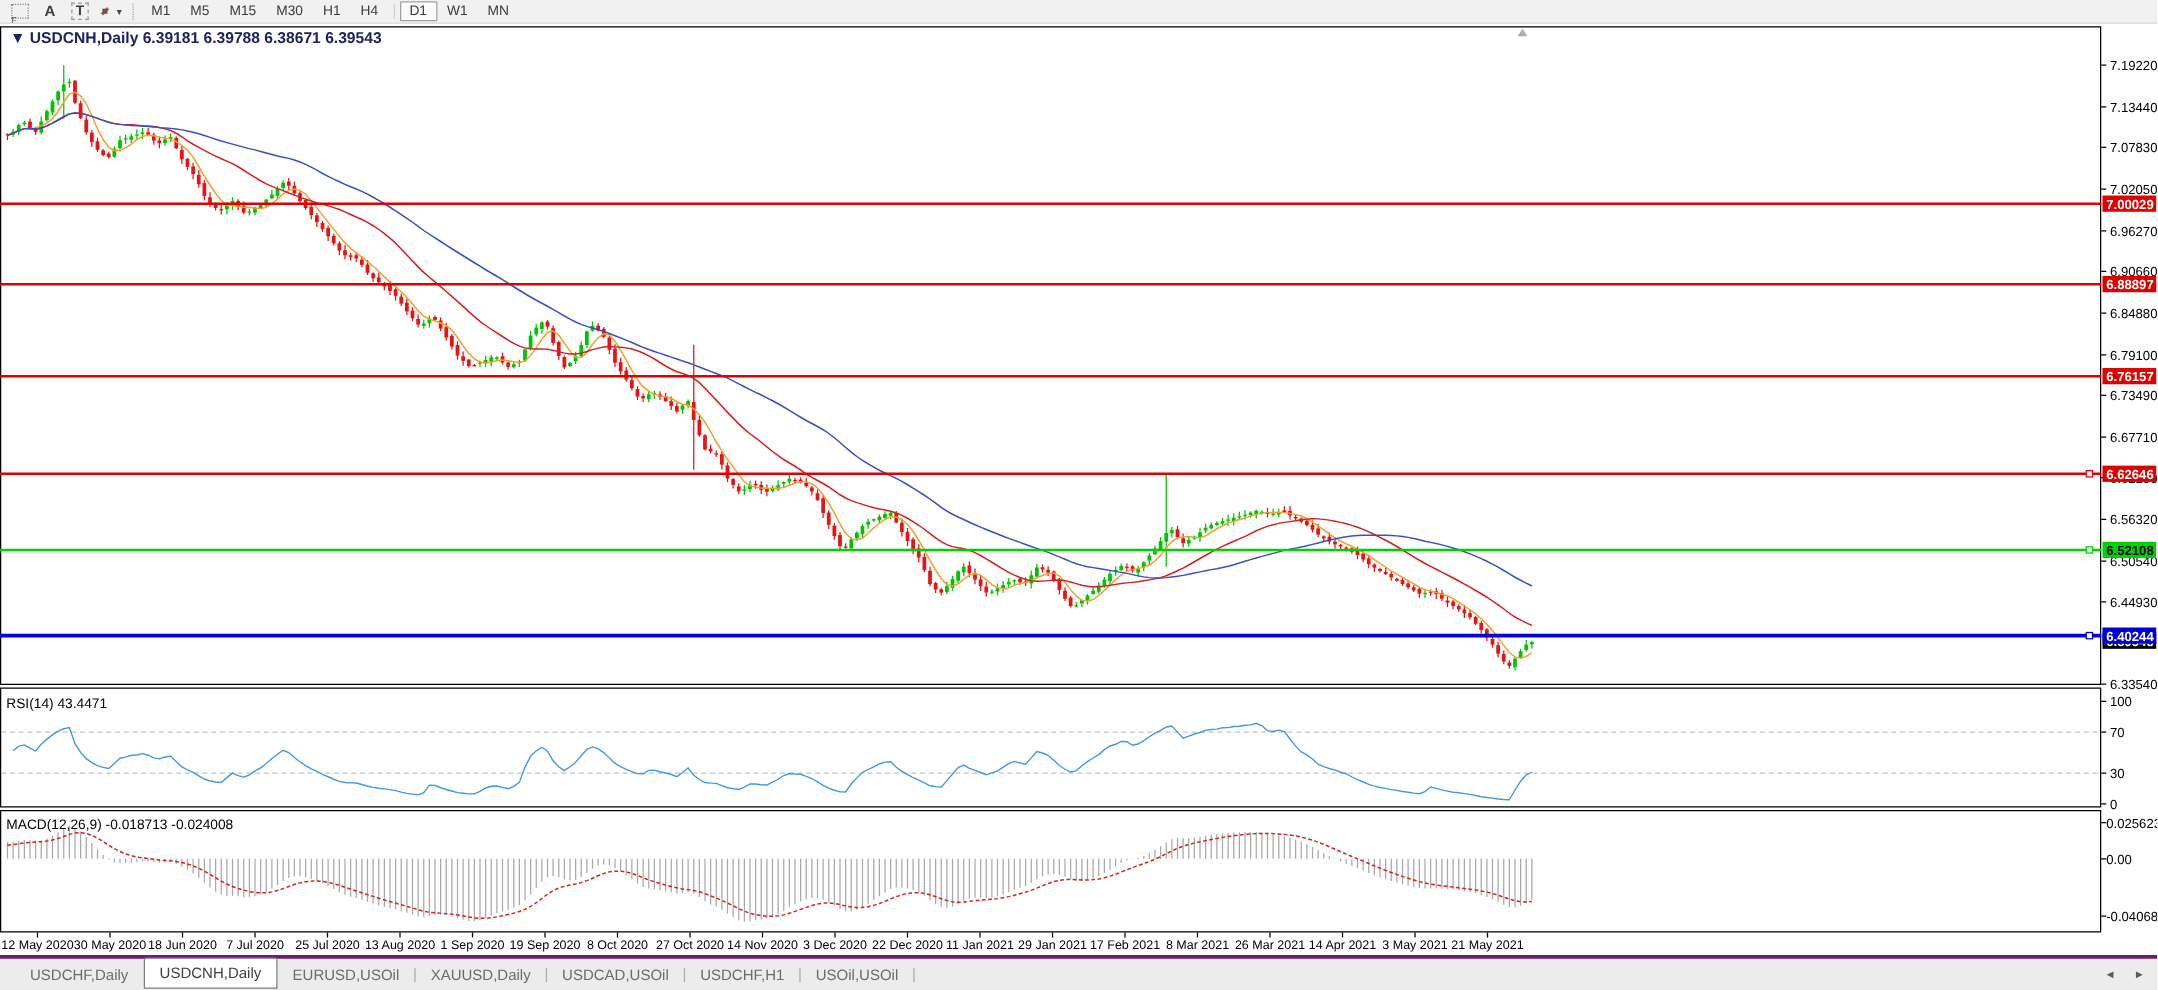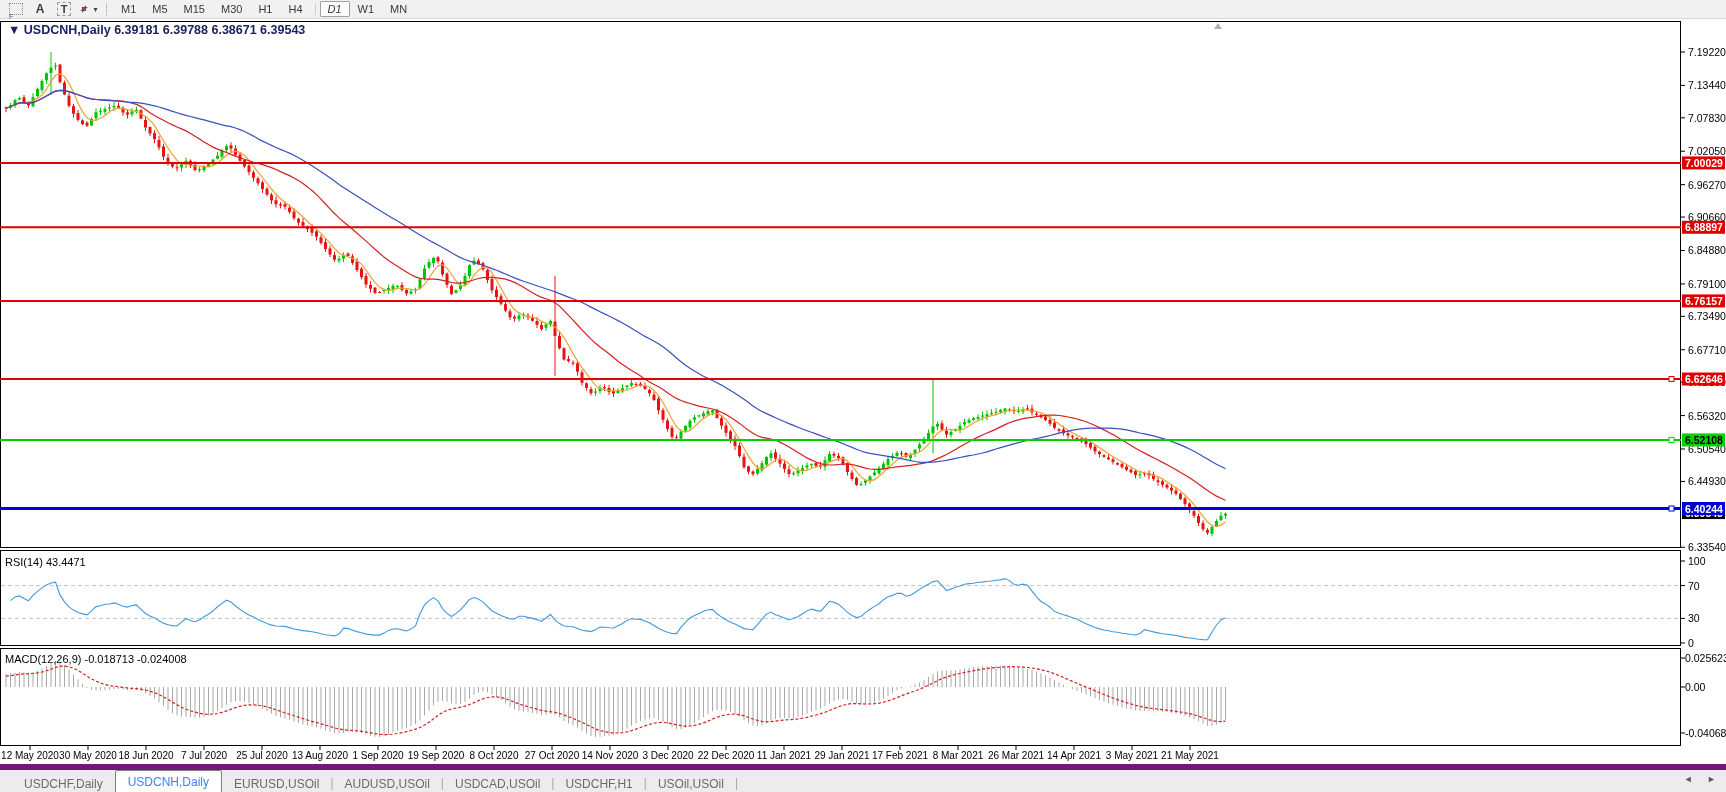--- a/index.html
+++ b/index.html
@@ -16,30 +16,30 @@
   .tool-a{font-size:12px;font-weight:bold;color:#3c3c3c;}
   .tool-t{font-size:11px;font-weight:bold;color:#3c3c3c;border:1px dashed #9a9a9a;padding:0 3px;}
   .arrow-pair{display:inline-block;position:relative;width:12px;height:12px;}
   .arrow-pair i{position:absolute;width:0;height:0;border:4px solid transparent;}
   .arrow-pair i.a1{left:0;top:0;border-bottom-color:#4a4a4a;transform:rotate(-45deg);}
   .arrow-pair i.a2{right:0;bottom:0;border-top-color:#8a4a4a;transform:rotate(-45deg);}
   .caret{font-size:8px;color:#444;margin-left:3px;}
   .sep-dotted{border-left:1px dotted #9f9f9f;height:13px;margin:0 6px;}
   .sep-line{border-left:1px solid #cfcfcf;height:13px;margin:0 4px;}
   .tf-btn{padding:1px 7px;color:#3a3a3a;border:1px solid transparent;border-radius:1px;}
-  .tf-btn.active{background:#fbfbfb;border-color:#a0a0a0;font-style:italic;}
+  .tf-btn.active{background:#fbfbfb;border-color:#a0a0a0;}
   
   #chart{position:absolute;left:0;top:0;}
   
   #tabbar{position:absolute;left:0;top:764px;width:1726px;height:28px;background:#ececec;
-          border-top:6px solid #701a75;display:flex;align-items:flex-start;
+          border-top:3px solid #701a75;display:flex;align-items:center;
           padding:0 0 2px 14px;box-sizing:border-box;font-size:12px;color:#6b6b6b;}
   .tab{padding:3px 10px 4px;white-space:nowrap;}
   .tab.active{background:#fff;border:1px solid #7f7f7f;border-radius:2px 2px 0 0;
-              color:#3b82f6;position:relative;z-index:2;padding:4px 12px 5px;margin:0 2px;}
+              color:#404040;position:relative;z-index:2;padding:4px 12px 5px;margin:0 2px;}
   .tab-sep{color:#aaa;padding:0 1px 5px;}
   .tab-scrolls{position:absolute;right:10px;bottom:8px;color:#5a5a5a;font-size:9px;}
   .tab-scrolls span{margin-left:12px;}
 </style>
 </head>
 <body>
 
 <div id="root">
 
   <div id="toolbar">
@@ -1011,21 +1011,21 @@
       <line x1="1190" y1="746" x2="1190" y2="750" stroke="#000"></line>
       <text x="1190" y="759" font-size="10" text-anchor="middle" fill="#000" font-family="Liberation Sans,sans-serif">21 May 2021</text>
     </svg>
 
   <div id="tabbar">
     <span id="tabs-holder" style="display: flex; align-items: flex-end;">
         <span class="tab">USDCHF,Daily</span>
         <span class="tab active">USDCNH,Daily</span>
         <span class="tab">EURUSD,USOil</span>
         <span class="tab-sep">|</span>
-        <span class="tab">AUDUSD,USOil</span>
+        <span class="tab">XAUUSD,Daily</span>
         <span class="tab-sep">|</span>
         <span class="tab">USDCAD,USOil</span>
         <span class="tab-sep">|</span>
         <span class="tab">USDCHF,H1</span>
         <span class="tab-sep">|</span>
         <span class="tab">USOil,USOil</span>
         <span class="tab-sep">|</span>
       </span>
     <span class="tab-scrolls">
       <span>◄</span>

